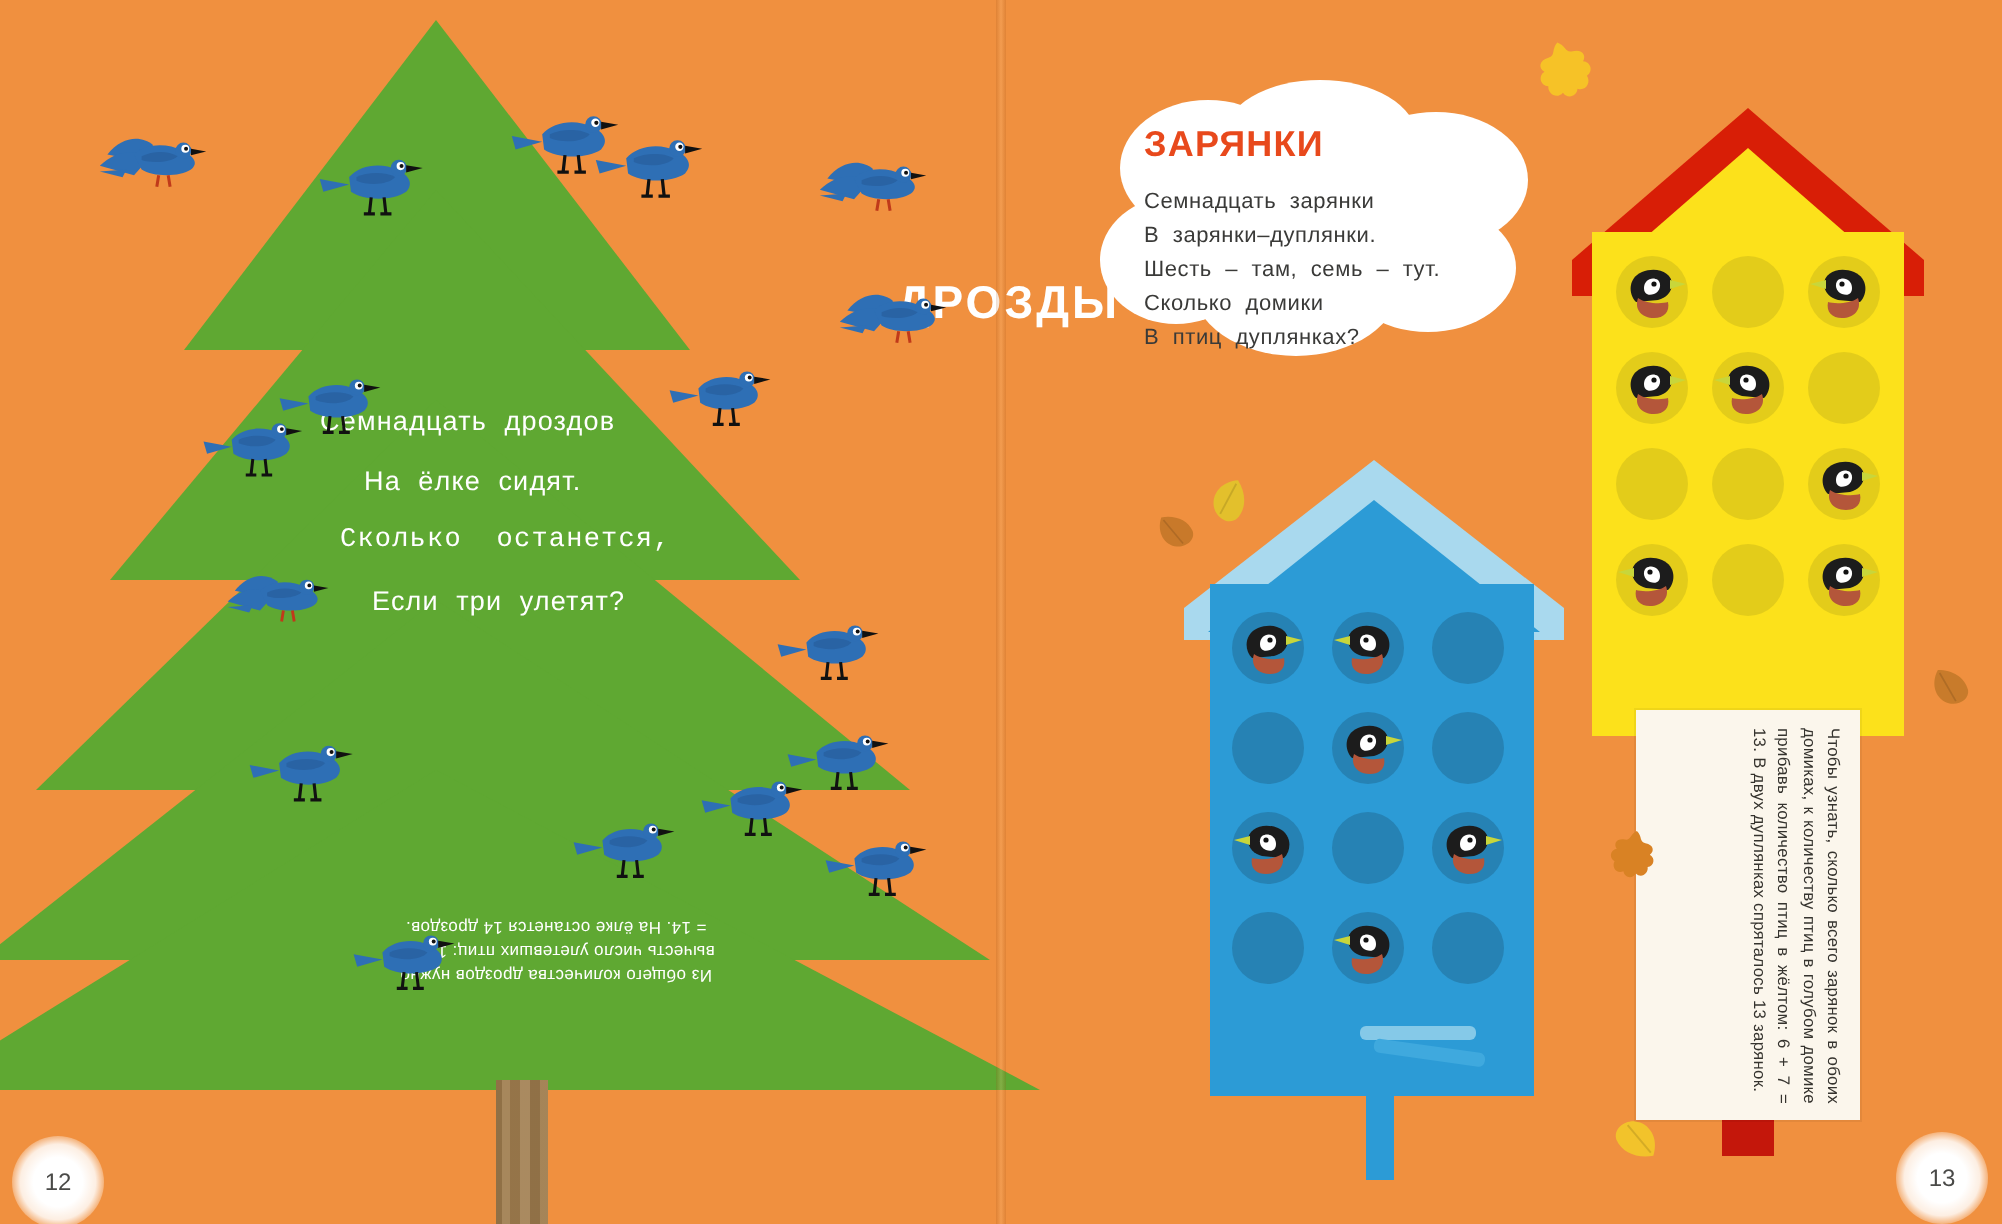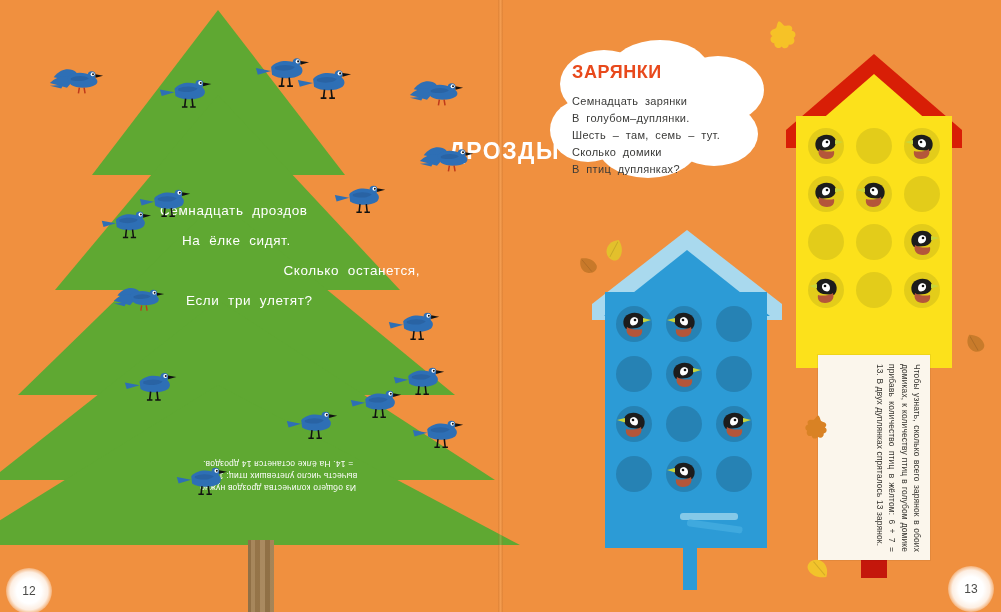--- a/index.html
+++ b/index.html
@@ -70,21 +70,21 @@
     left: 160px; top: 196px;
     width: 260px;
     color: #ffffff;
     font-size: 13.5px;
     line-height: 30px;
     letter-spacing: 0.6px;
   }
   .left-poem .ln { display: block; white-space: pre; }
   .left-poem .ln:nth-child(1) { text-align: left; padding-left: 0px; }
   .left-poem .ln:nth-child(2) { text-align: left; padding-left: 22px; }
-  .left-poem .ln:nth-child(3) { text-align: right; padding-left: 10px; }
+  .left-poem .ln:nth-child(3) { text-align: left; padding-left: 10px; font-family: Liberation Mono, monospace; }
   .left-poem .ln:nth-child(4) { text-align: left; padding-left: 26px; }
 
   .left-answer {
     position: absolute;
     left: 196px; top: 458px;
     width: 164px;
     transform: rotate(180deg);
     color: #ffffff;
     font-size: 8.5px;
     line-height: 12px;
@@ -595,21 +595,21 @@
         <ellipse cx="166" cy="96" rx="44" ry="32"></ellipse>
         <ellipse cx="110" cy="70" rx="86" ry="48"></ellipse>
       </g>
     </svg>
   </div>
 
   <div class="cloud-title">ЗАРЯНКИ</div>
 
   <div class="cloud-poem">
     <span class="ln">Семнадцать  зарянки</span>
-    <span class="ln">В  голубом–дуплянки.</span>
+    <span class="ln">В  зарянки–дуплянки.</span>
     <span class="ln">Шесть  –  там,  семь  –  тут.</span>
     <span class="ln">Сколько  домики</span>
     <span class="ln">В  птиц  дуплянках?</span>
   </div>
 
   <div class="right-answer-box">
     <div class="right-answer-text">Чтобы узнать, сколько всего зарянок в обоих домиках, к количеству птиц в голубом домике прибавь количество птиц в жёлтом: 6 + 7 = 13. В двух дуплянках спряталось 13 зарянок.</div>
   </div>
 
   <div id="leaf-layer">

